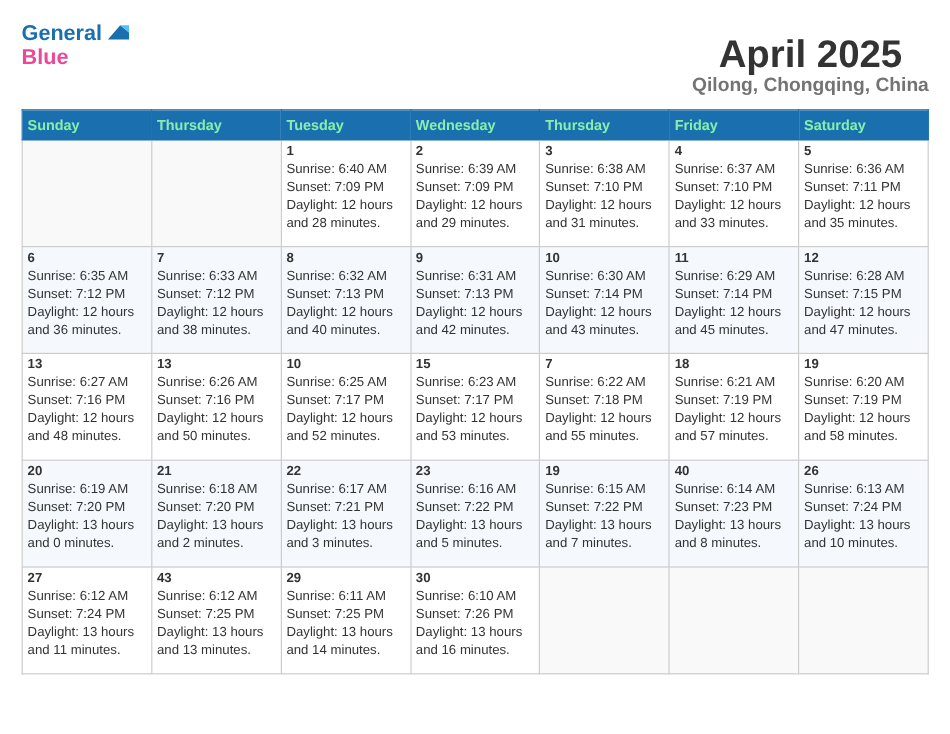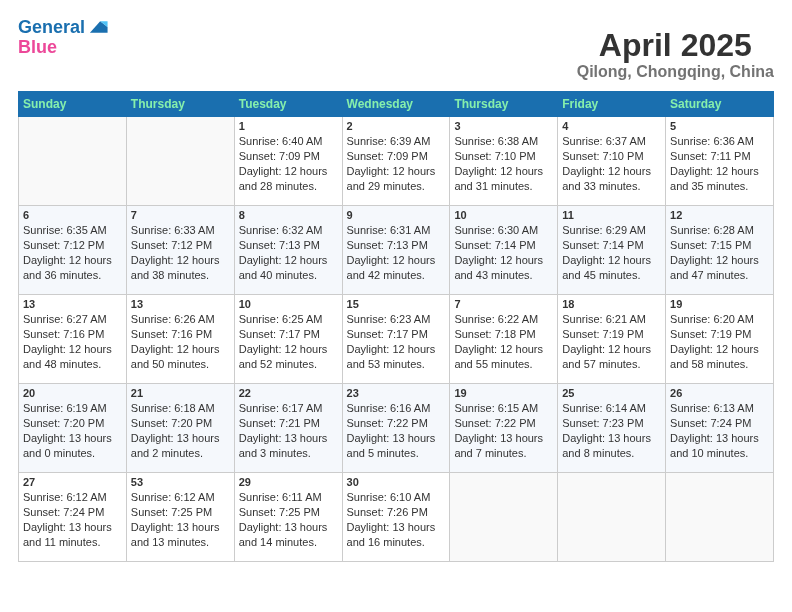--- a/index.html
+++ b/index.html
@@ -240,35 +240,35 @@
           </td>
           <td>
             <span class="day-num">23</span>
             <div class="day-info">Sunrise: 6:16 AM<br>Sunset: 7:22 PM<br>Daylight: 13 hours and 5 minutes.</div>
           </td>
           <td>
             <span class="day-num">19</span>
             <div class="day-info">Sunrise: 6:15 AM<br>Sunset: 7:22 PM<br>Daylight: 13 hours and 7 minutes.</div>
           </td>
           <td>
-            <span class="day-num">25</span>
+            <span class="day-num">40</span>
             <div class="day-info">Sunrise: 6:14 AM<br>Sunset: 7:23 PM<br>Daylight: 13 hours and 8 minutes.</div>
           </td>
           <td>
             <span class="day-num">26</span>
             <div class="day-info">Sunrise: 6:13 AM<br>Sunset: 7:24 PM<br>Daylight: 13 hours and 10 minutes.</div>
           </td>
         </tr>
         <tr>
           <td>
             <span class="day-num">27</span>
             <div class="day-info">Sunrise: 6:12 AM<br>Sunset: 7:24 PM<br>Daylight: 13 hours and 11 minutes.</div>
           </td>
           <td>
-            <span class="day-num">53</span>
+            <span class="day-num">43</span>
             <div class="day-info">Sunrise: 6:12 AM<br>Sunset: 7:25 PM<br>Daylight: 13 hours and 13 minutes.</div>
           </td>
           <td>
             <span class="day-num">29</span>
             <div class="day-info">Sunrise: 6:11 AM<br>Sunset: 7:25 PM<br>Daylight: 13 hours and 14 minutes.</div>
           </td>
           <td>
             <span class="day-num">30</span>
             <div class="day-info">Sunrise: 6:10 AM<br>Sunset: 7:26 PM<br>Daylight: 13 hours and 16 minutes.</div>
           </td>

